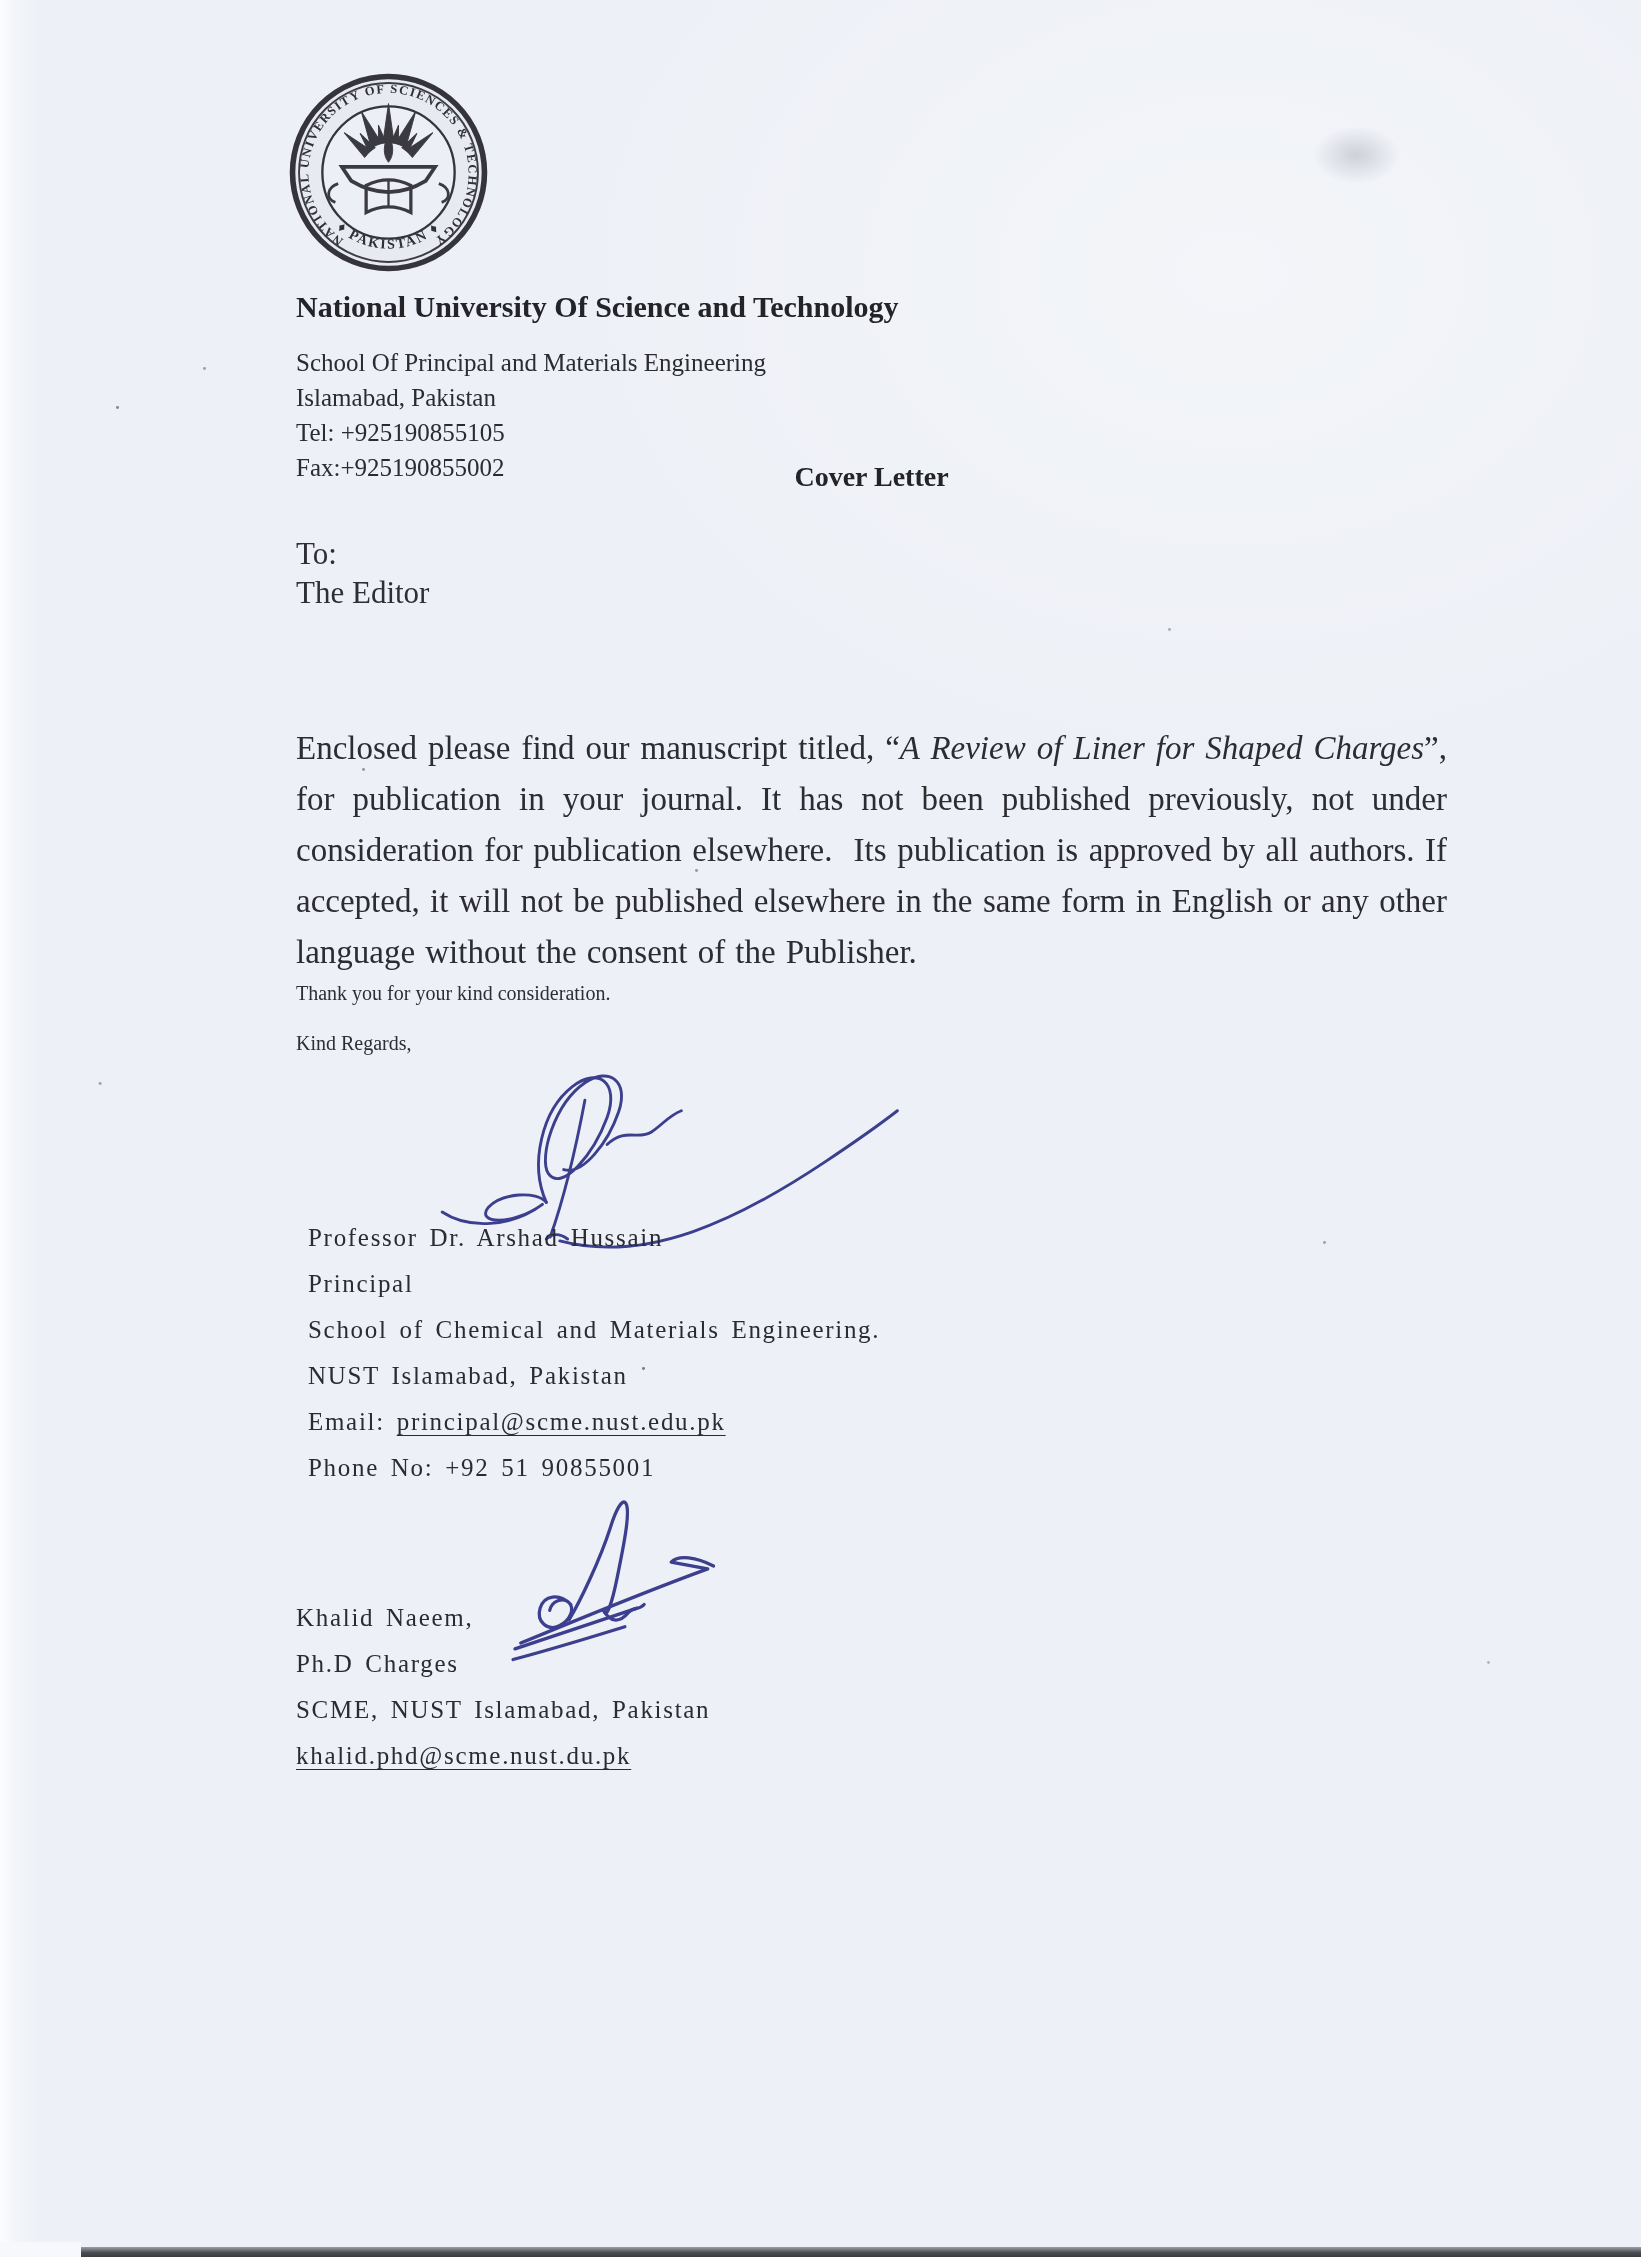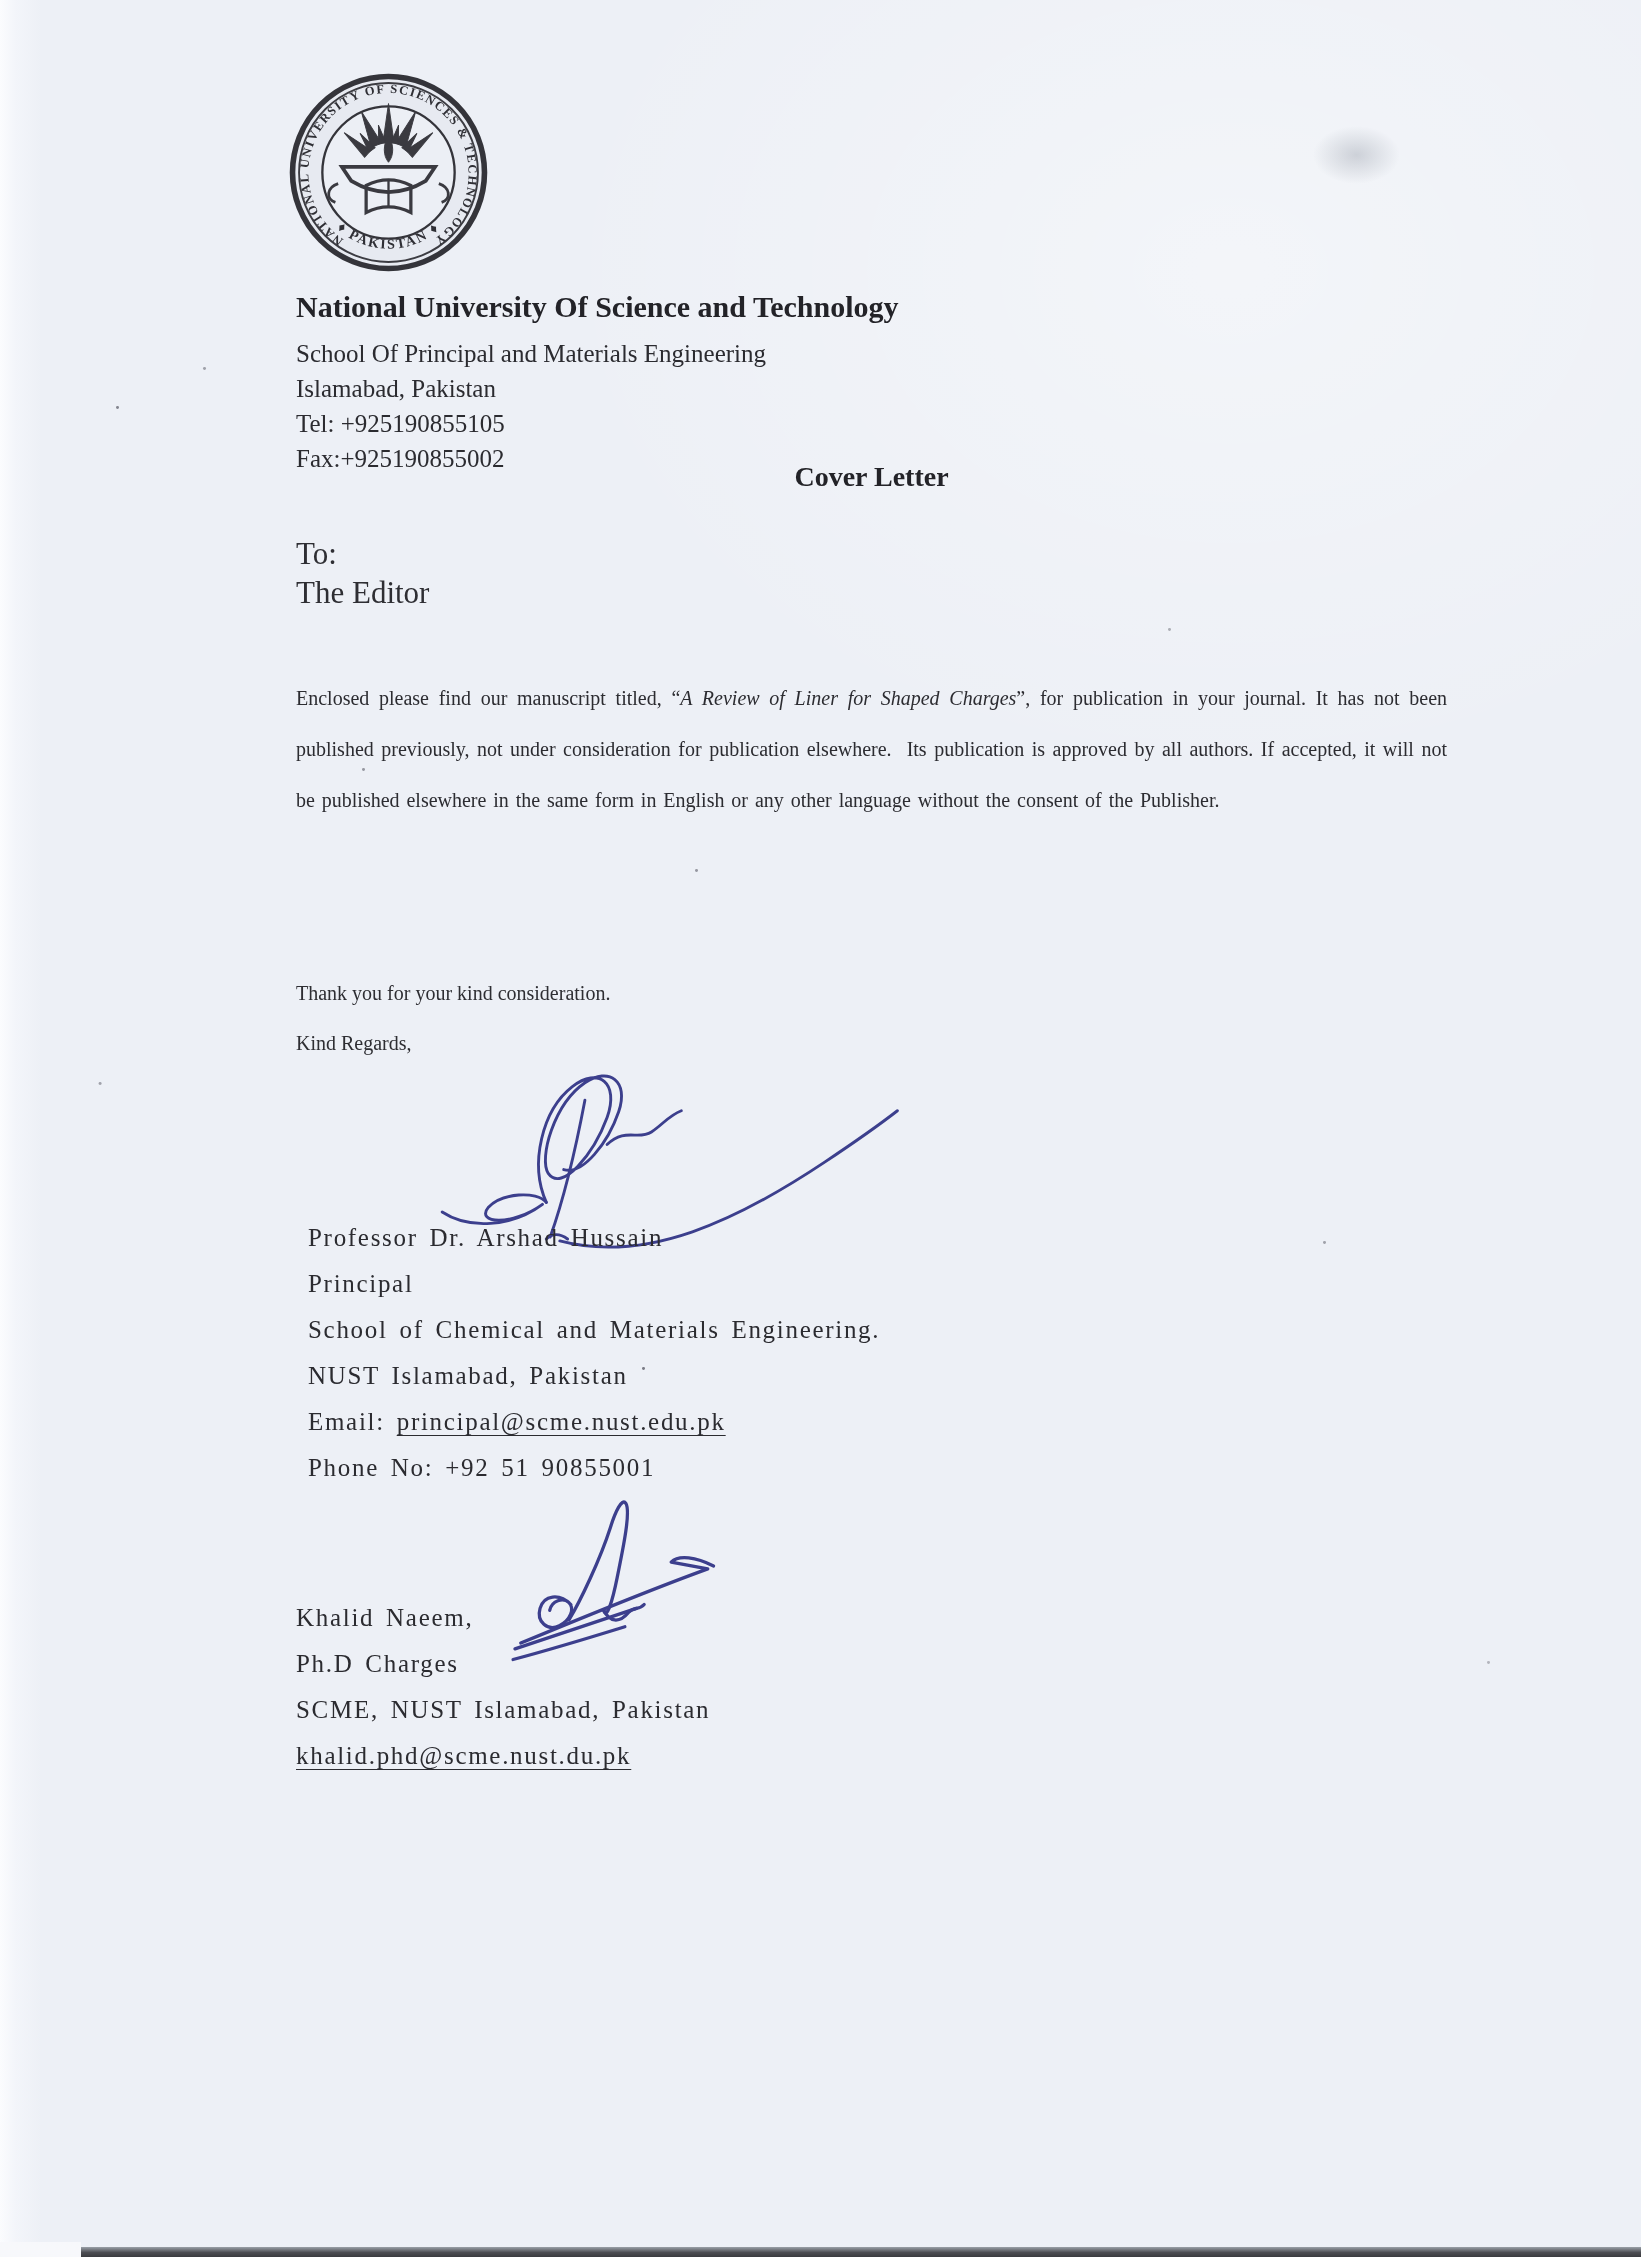--- a/index.html
+++ b/index.html
@@ -10,27 +10,27 @@
       radial-gradient(1159px 869px at 75% 12%, rgba(255,255,255,.35), rgba(255,255,255,0) 60%),
       linear-gradient(90deg,#fbfcfe 0px,#f3f5fa 15.4px,#edf0f6 41px,#edf0f6 100%);
     font-family:"Liberation Serif","DejaVu Serif",serif;
     color:#2e2e33;
     overflow:hidden;
   }
   .abs{position:absolute;}
   
   .seal{left:286px;top:70px;width:205px;height:205px;}
   .hdr{left:296px;top:290px;line-height:35px;font-size:25px;color:#2b2b30;}
-  .hdr .uni{font-size:30px;font-weight:bold;line-height:33px;margin-bottom:13px;color:#232328;}
+  .hdr .uni{font-size:30px;font-weight:bold;line-height:33px;margin-bottom:22px;color:#232328;}
   .title{left:296px;top:461px;width:1151px;text-align:center;font-size:28px;font-weight:bold;color:#232328;}
   
   .recipient{left:296px;top:534px;font-size:31px;line-height:39px;}
   .bodytext{
-    left:296px;top:653px;width:1151px;
-    font-size:20px;line-height:51px;
+    left:296px;top:690px;width:1151px;
+    font-size:33px;line-height:51px;
     text-align:justify;word-spacing:1.9px;color:#2c2c31;
   }
   .closing{left:296px;top:968px;font-size:20px;line-height:50px;}
   .sigblock{font-size:25px;line-height:46px;letter-spacing:1.7px;word-spacing:3.9px;color:#2b2b30;}
   .sig1block{left:308px;top:1215px;}
   .sig2block{left:296px;top:1595px;}
   .uline{text-decoration:underline;text-underline-offset:4.8px;text-decoration-thickness:1.4px;}
   .sigsvg{pointer-events:none;}
   .sig1{left:415px;top:1050px;width:579px;height:217px;}
   .sig2{left:488px;top:1485px;width:294px;height:188px;}

